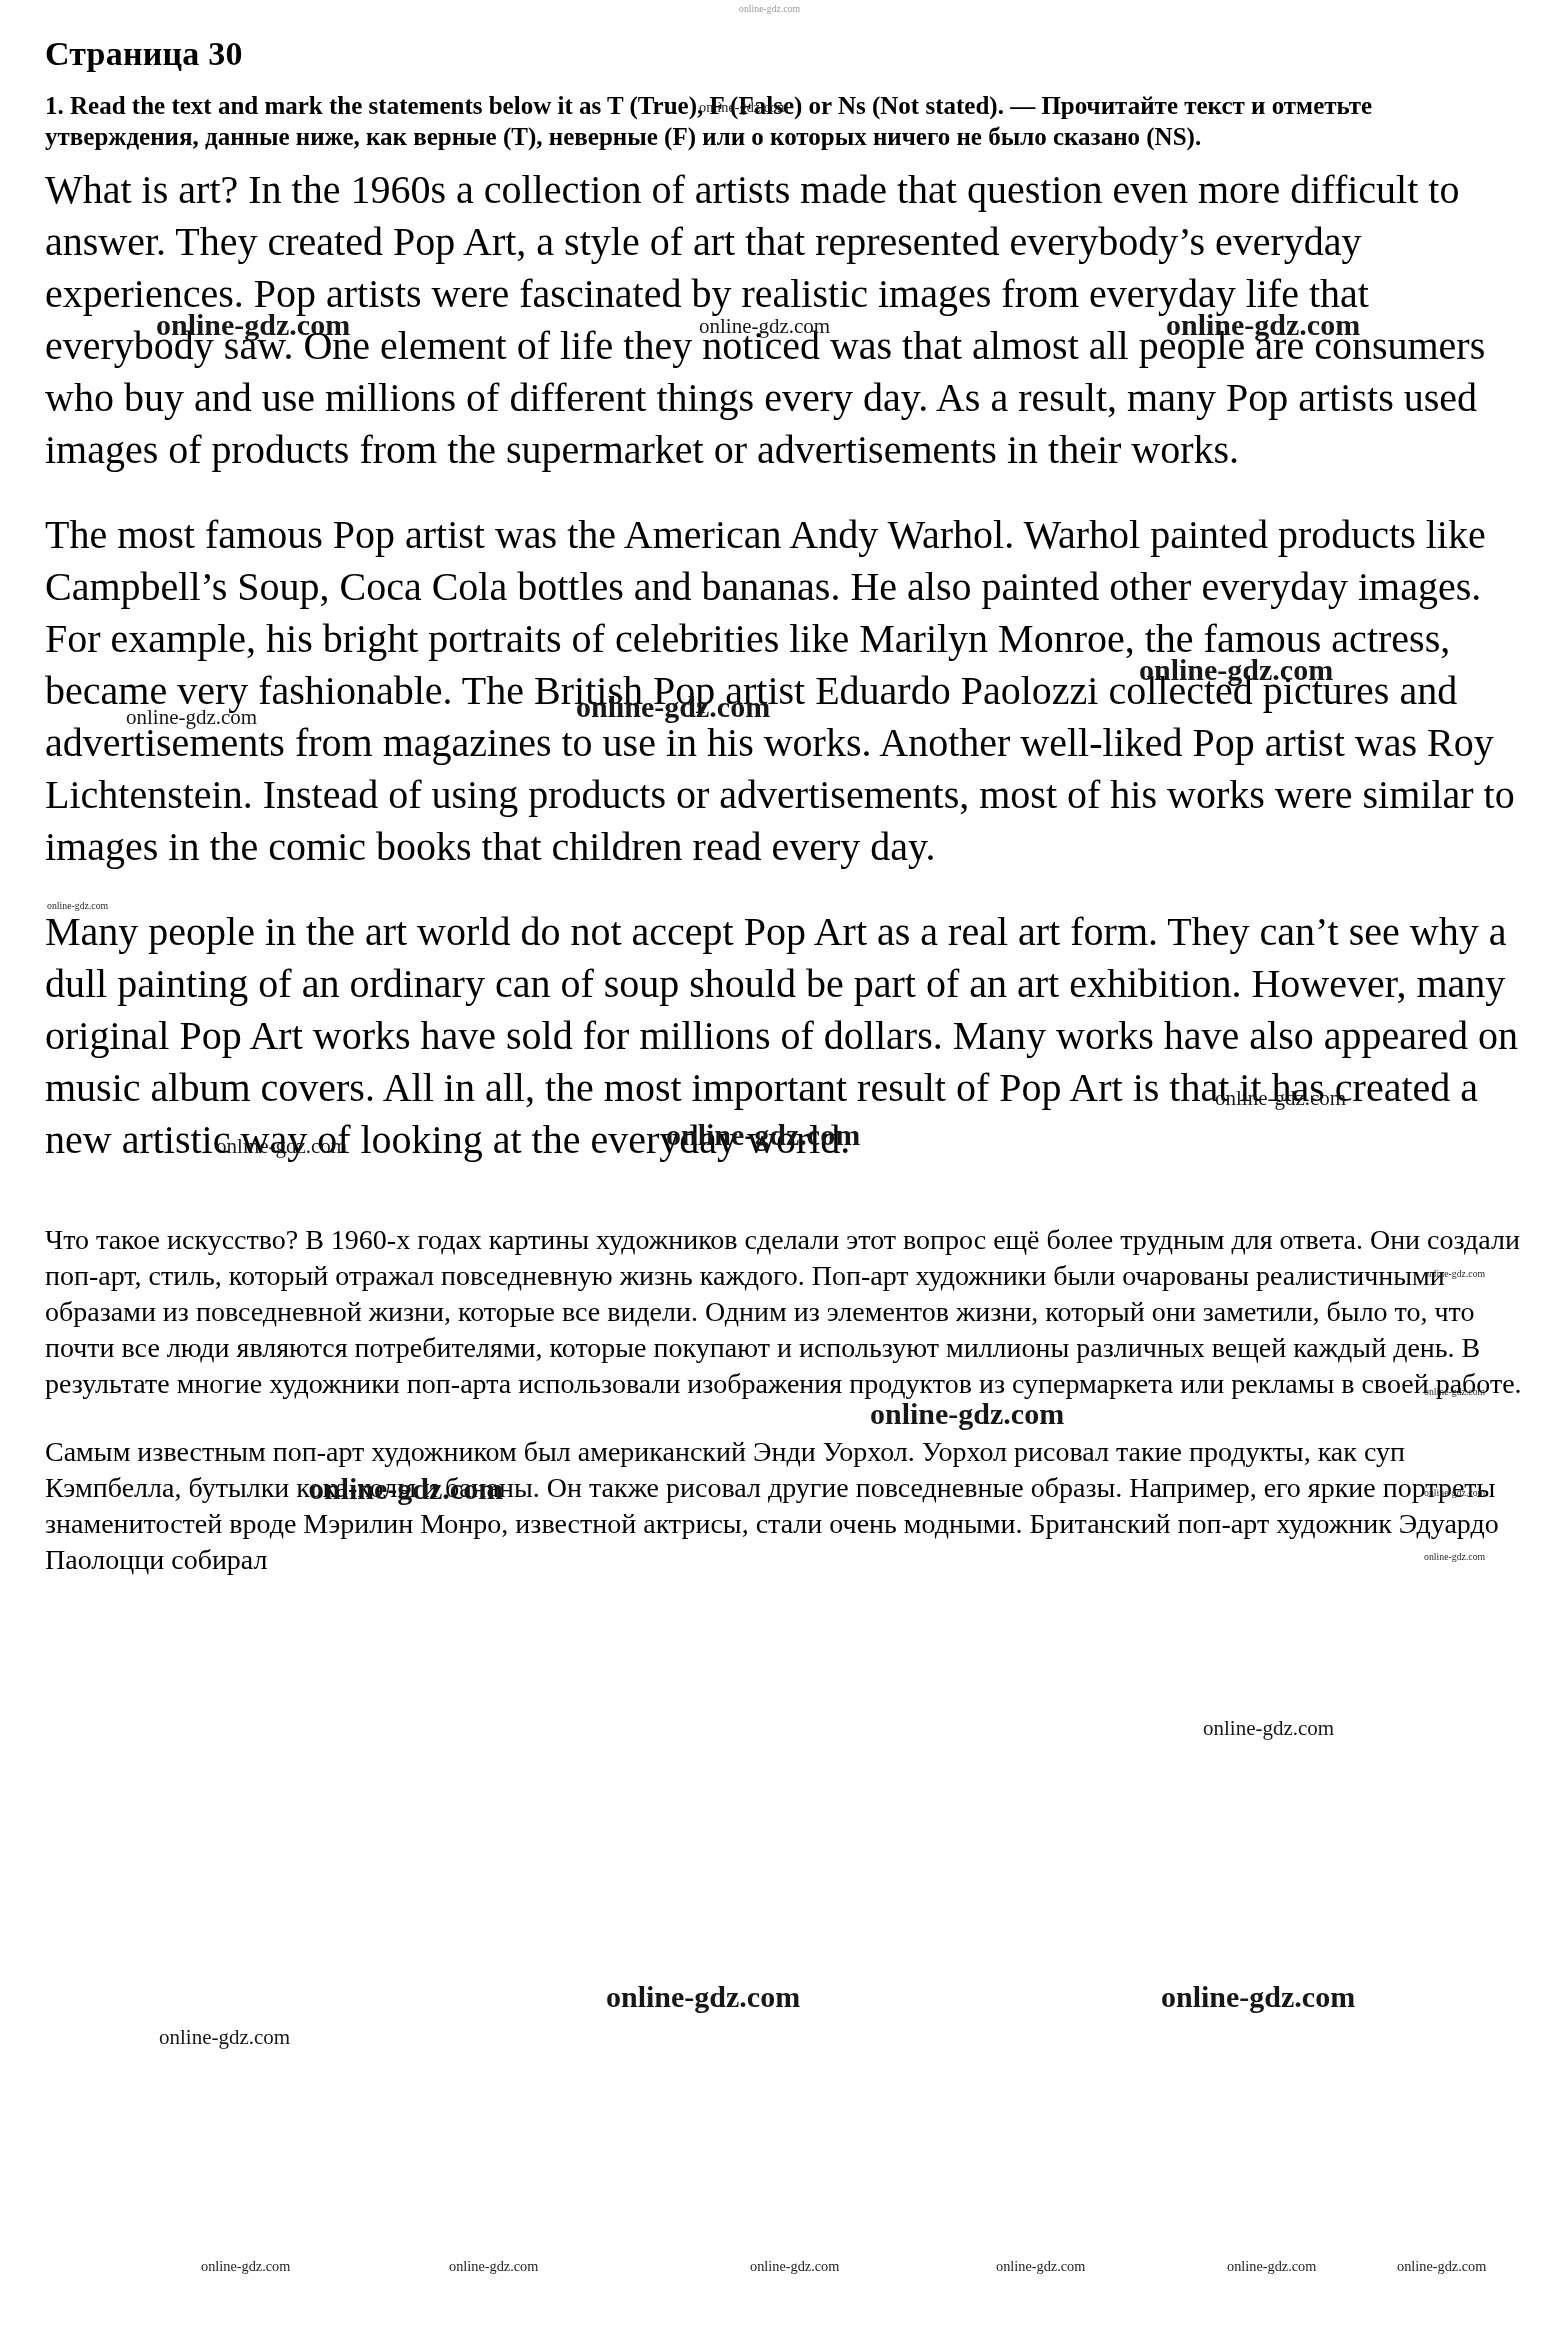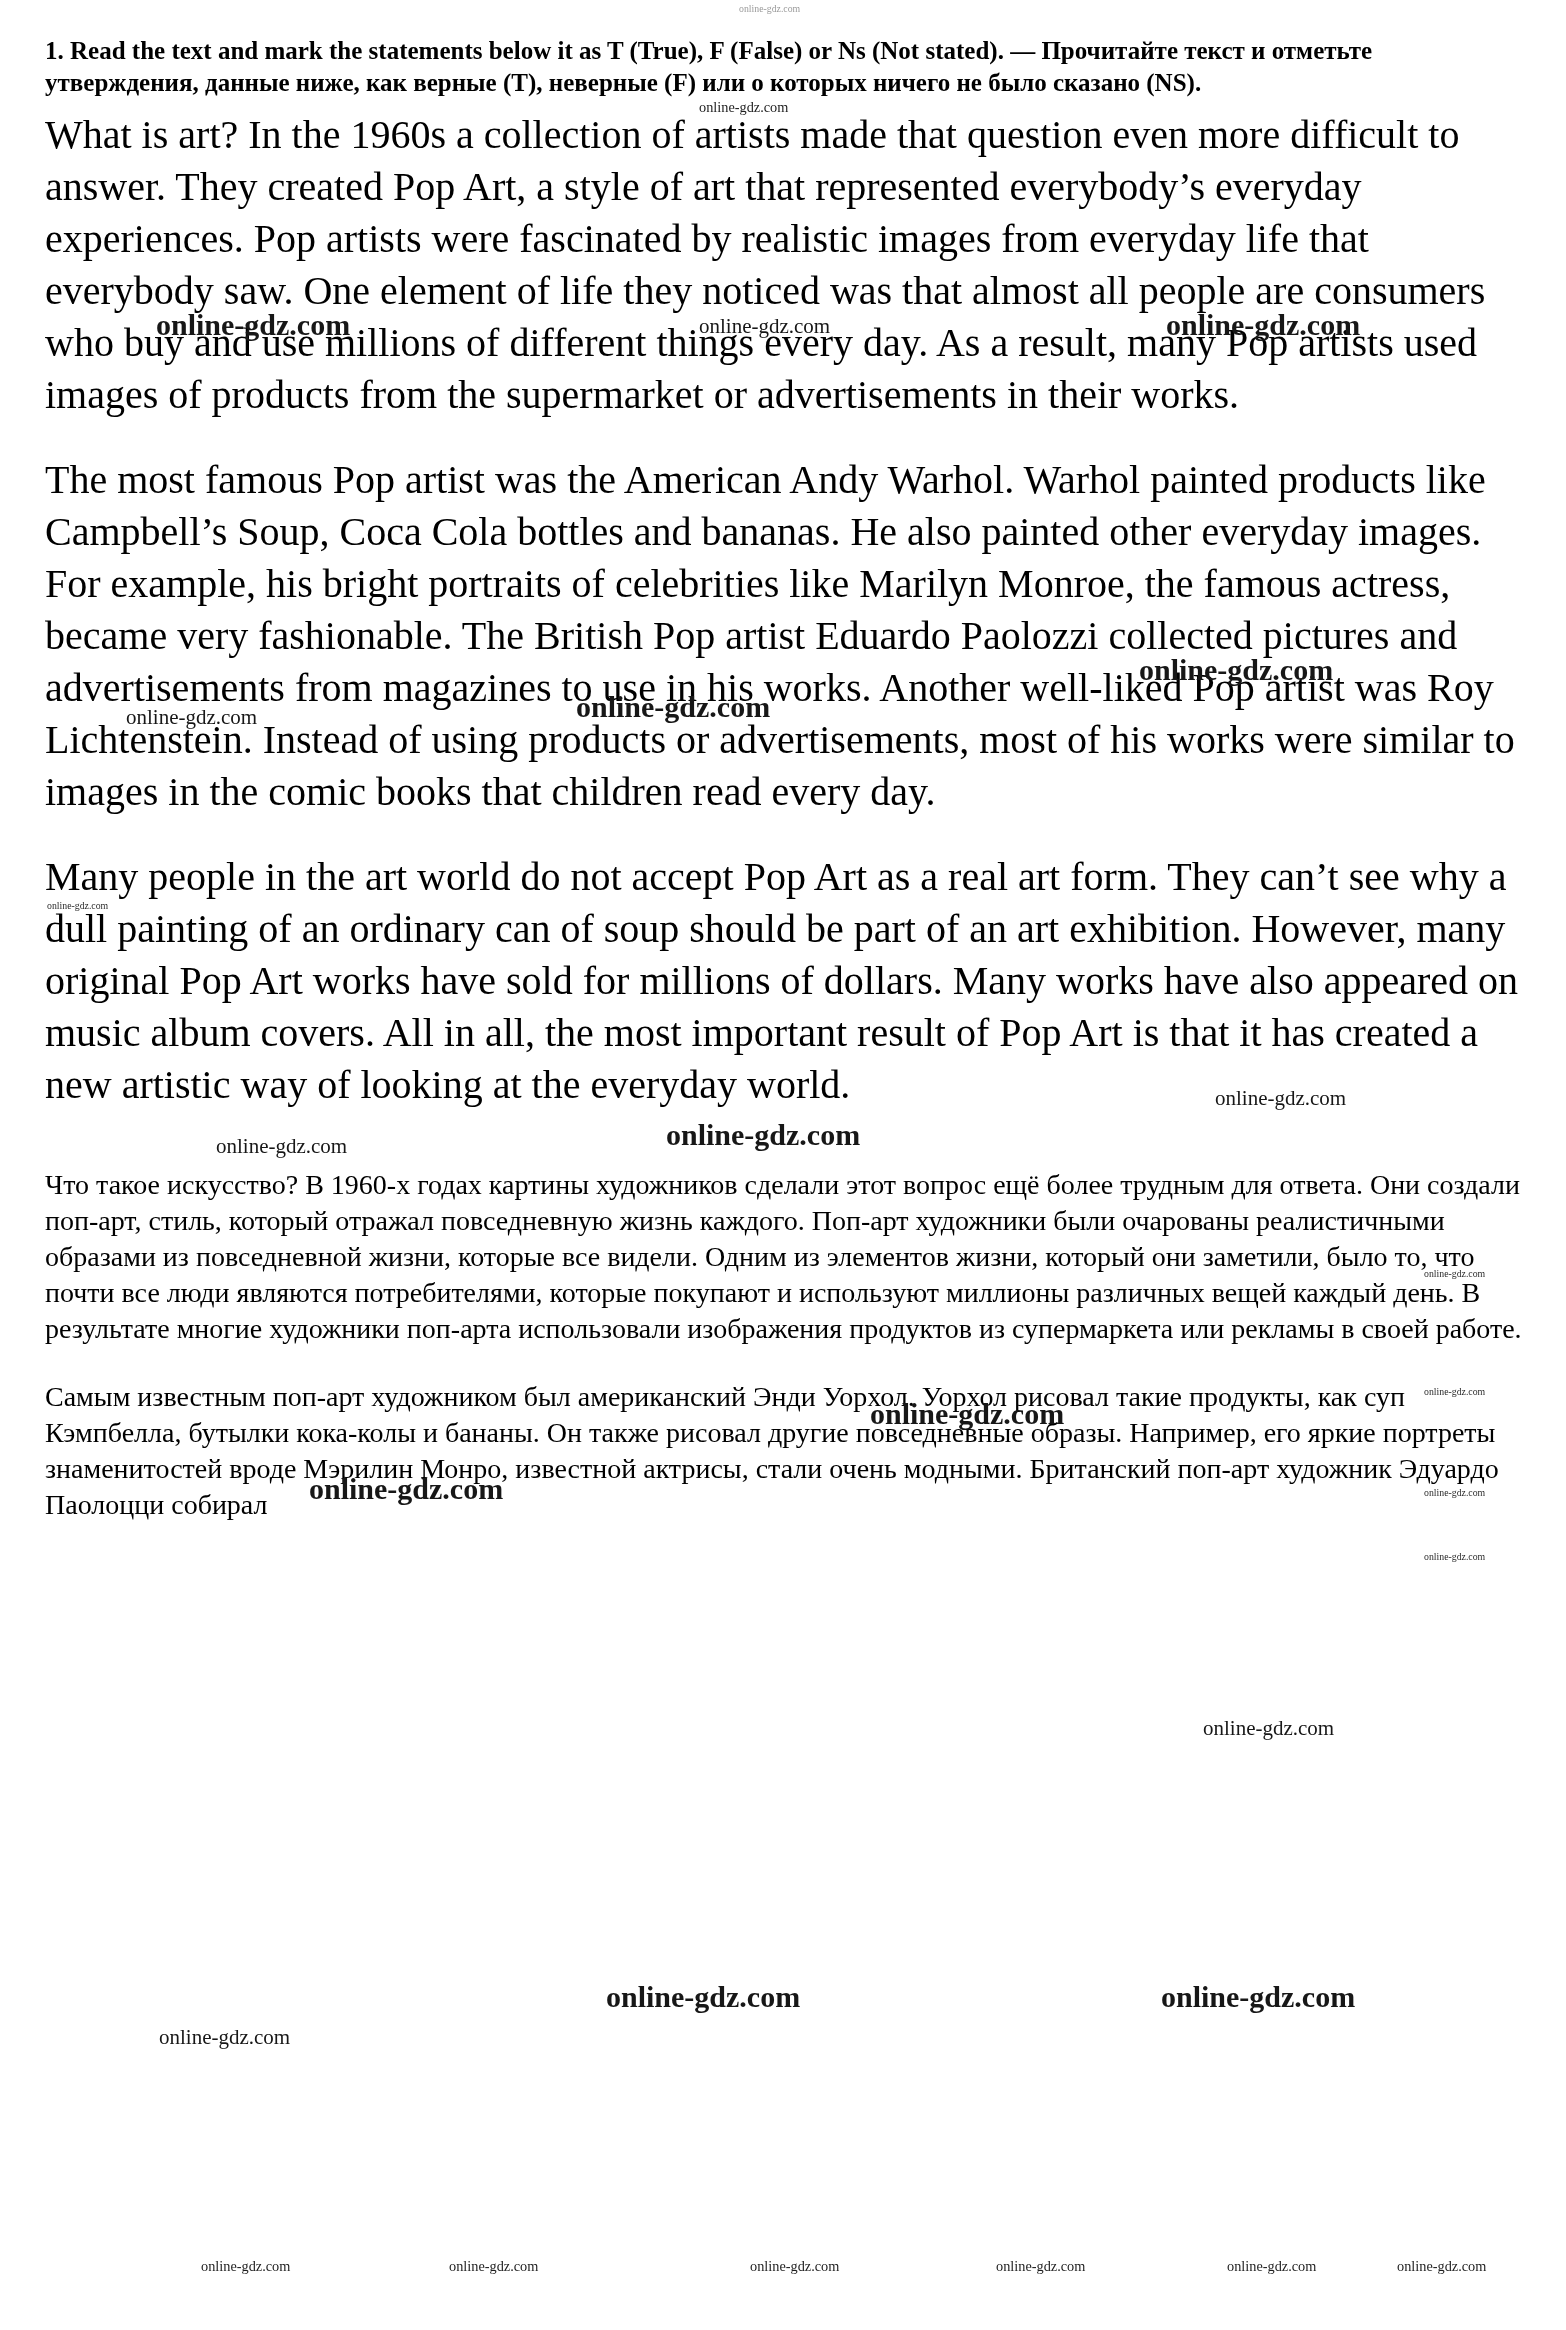--- a/index.html
+++ b/index.html
@@ -88,20 +88,21 @@
     font-weight: normal;
     font-size: 9.8px;
   }
 </style>
 </head>
 <body>
 
 <div class="page">
   <div class="content">
 
+    <h1 class="page-title">Страница 30</h1>
 
     <p class="task">1. Read the text and mark the statements below it as T (True), F (False) or Ns (Not stated). — Прочитайте текст и отметьте утверждения, данные ниже, как верные (T), неверные (F) или о которых ничего не было сказано (NS).</p>
 
     <p class="para">What is art? In the 1960s a collection of artists made that question even more difficult to answer. They created Pop Art, a style of art that represented everybody’s everyday experiences. Pop artists were fascinated by realistic images from everyday life that everybody saw. One element of life they noticed was that almost all people are consumers who buy and use millions of different things every day. As a result, many Pop artists used images of products from the supermarket or advertisements in their works.</p>
     <p class="para">The most famous Pop artist was the American Andy Warhol. Warhol painted products like Campbell’s Soup, Coca Cola bottles and bananas. He also painted other everyday images. For example, his bright portraits of celebrities like Marilyn Monroe, the famous actress, became very fashionable. The British Pop artist Eduardo Paolozzi collected pictures and advertisements from magazines to use in his works. Another well-liked Pop artist was Roy Lichtenstein. Instead of using products or advertisements, most of his works were similar to images in the comic books that children read every day.</p>
     <p class="para tight">Many people in the art world do not accept Pop Art as a real art form. They can’t see why a dull painting of an ordinary can of soup should be part of an art exhibition. However, many original Pop Art works have sold for millions of dollars. Many works have also appeared on music album covers. All in all, the most important result of Pop Art is that it has created a new artistic way of looking at the everyday world.</p>
 
     <div class="ru-block">
       <p class="ru-para">Что такое искусство? В 1960-х годах картины художников сделали этот вопрос ещё более трудным для ответа. Они создали поп-арт, стиль, который отражал повседневную жизнь каждого. Поп-арт художники были очарованы реалистичными образами из повседневной жизни, которые все видели. Одним из элементов жизни, который они заметили, было то, что почти все люди являются потребителями, которые покупают и используют миллионы различных вещей каждый день. В результате многие художники поп-арта использовали изображения продуктов из супермаркета или рекламы в своей работе.</p>
       <p class="ru-para">Самым известным поп-арт художником был американский Энди Уорхол. Уорхол рисовал такие продукты, как суп Кэмпбелла, бутылки кока-колы и бананы. Он также рисовал другие повседневные образы. Например, его яркие портреты знаменитостей вроде Мэрилин Монро, известной актрисы, стали очень модными. Британский поп-арт художник Эдуардо Паолоцци собирал</p>

